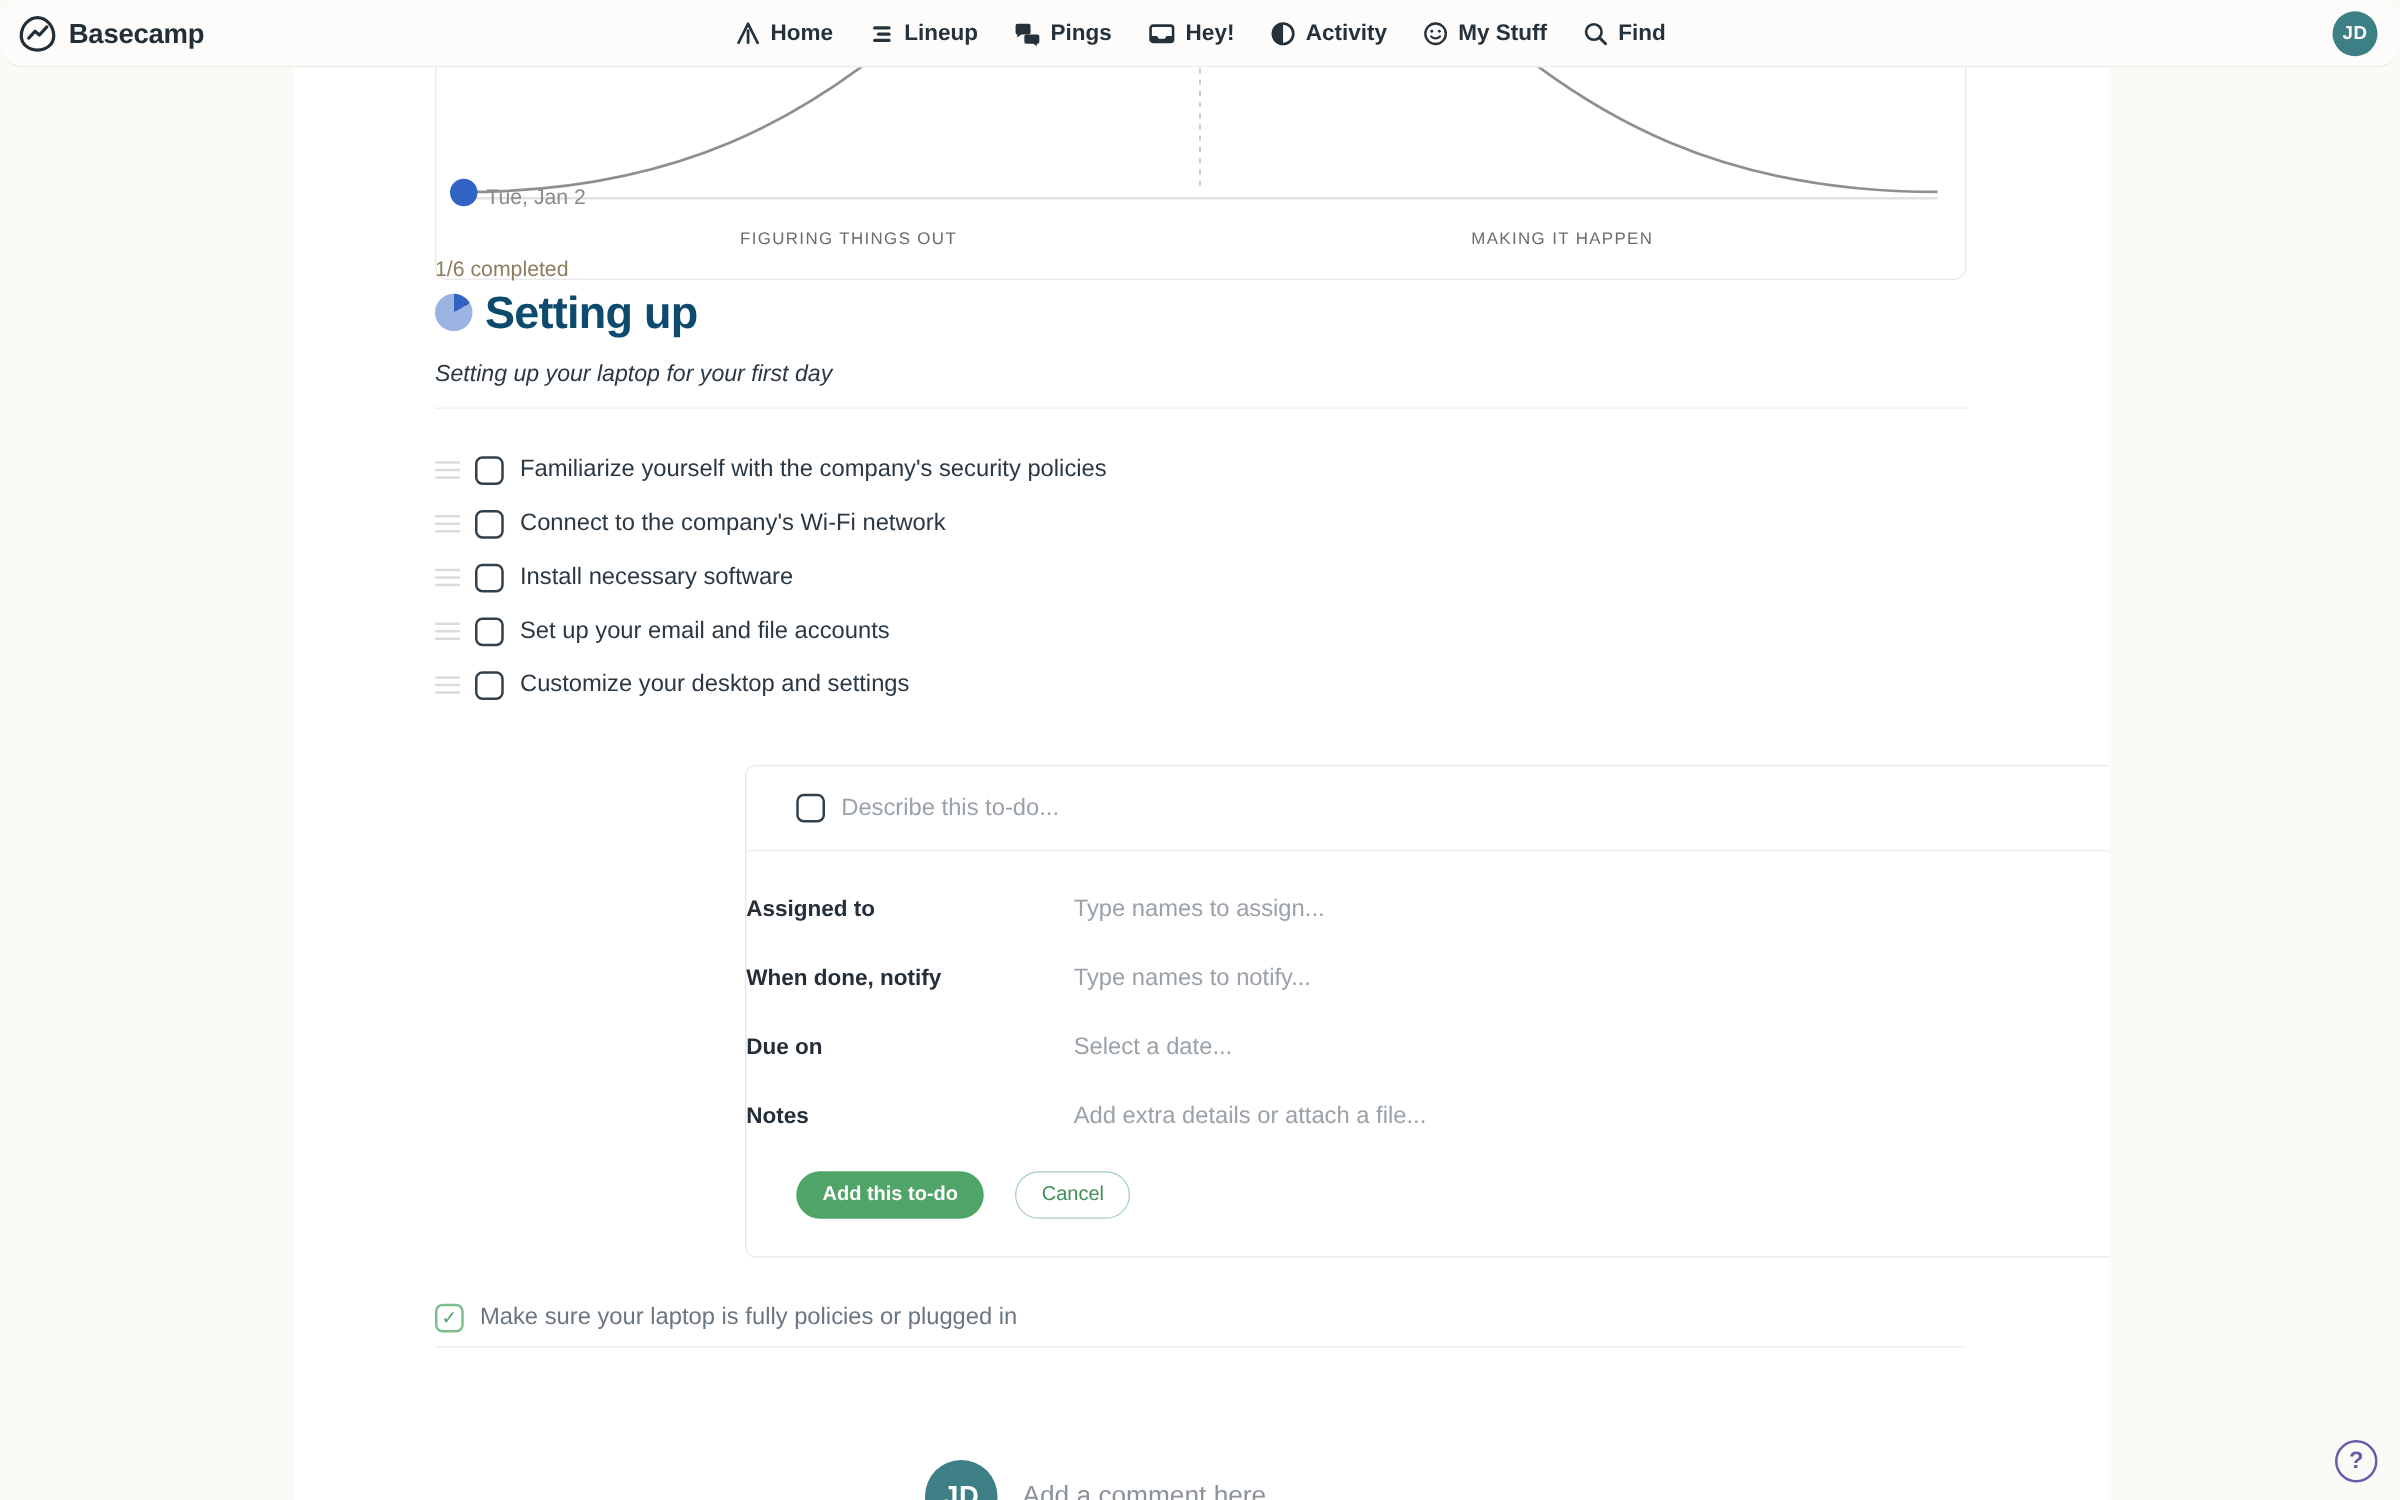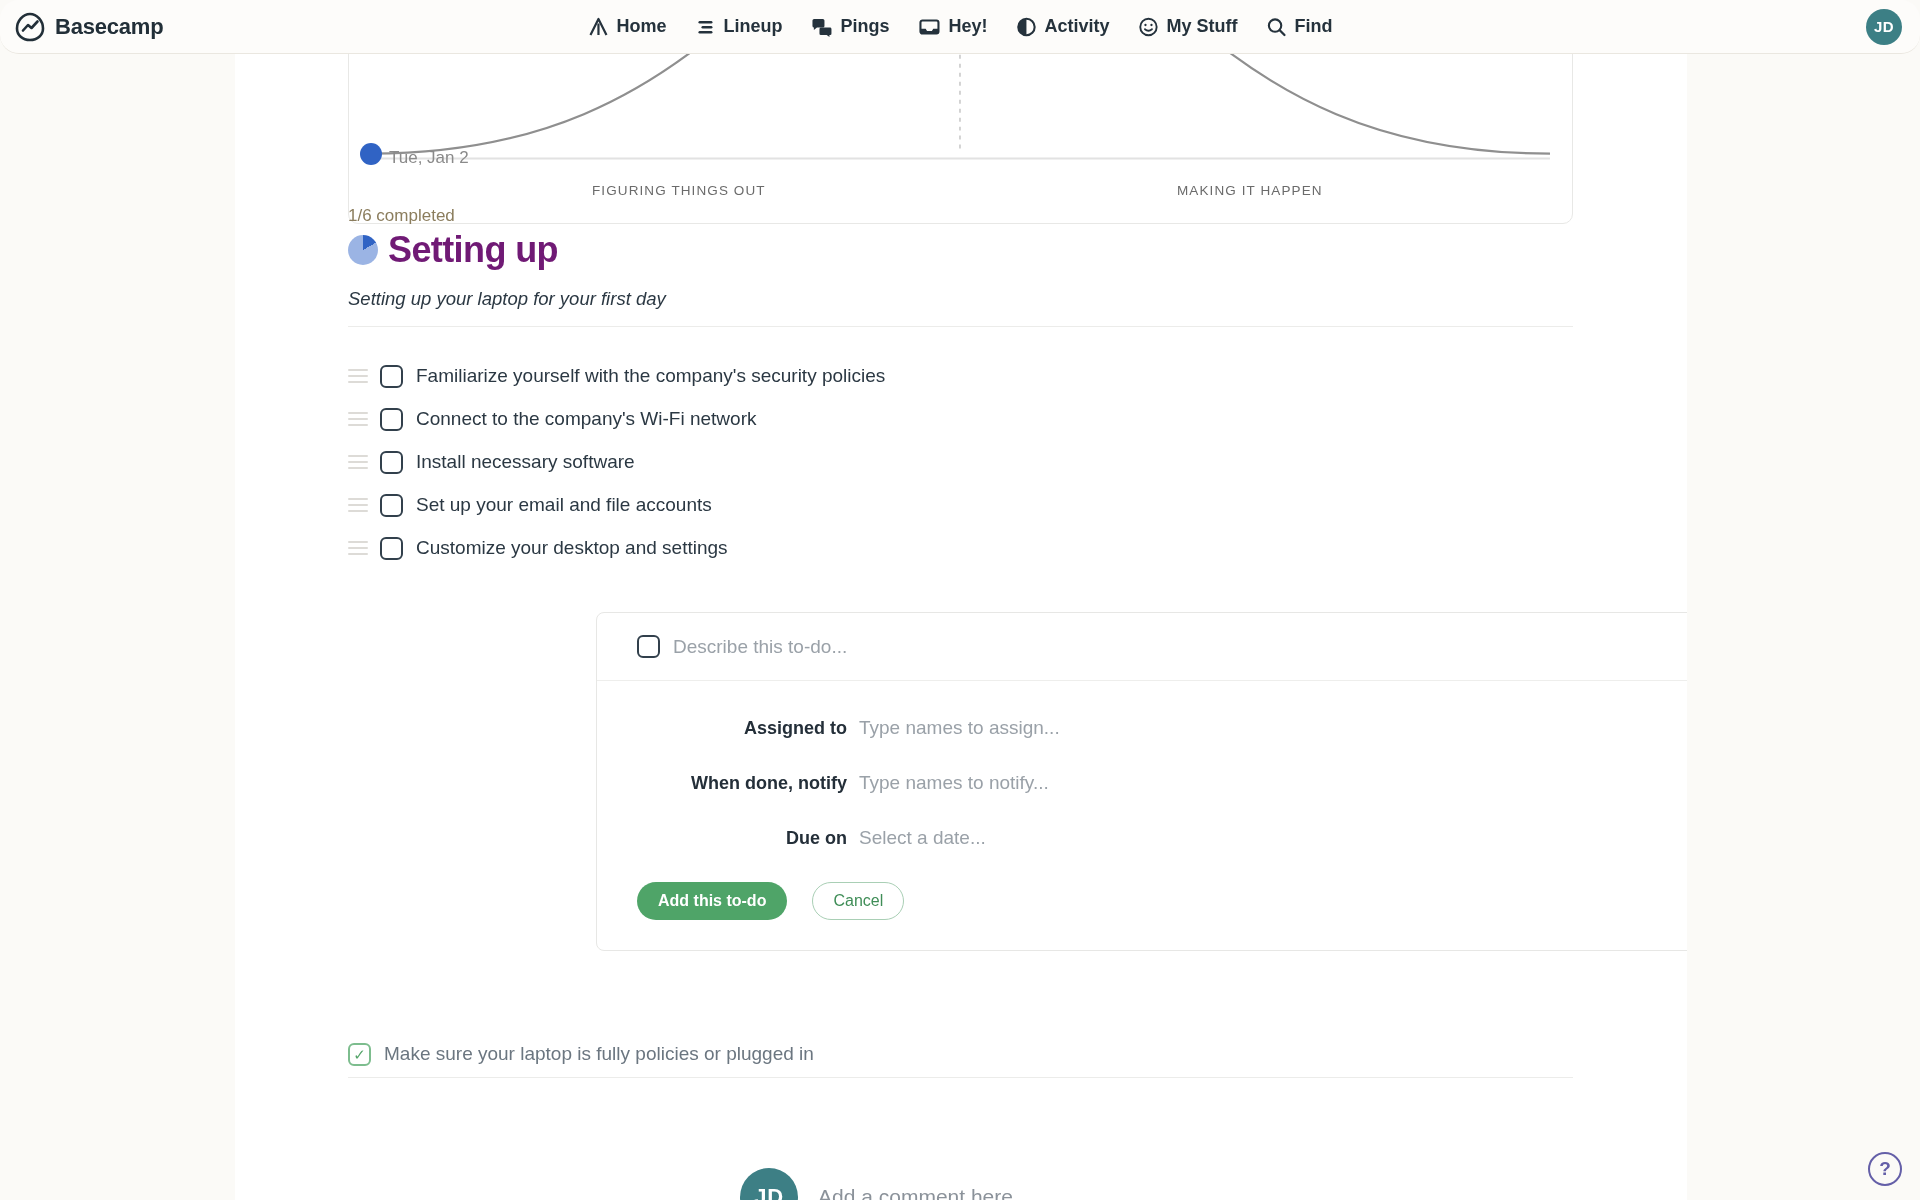--- a/index.html
+++ b/index.html
@@ -154,21 +154,21 @@
   }
   .pie {
     width: 30px; height: 30px;
     border-radius: 50%;
     flex: none;
   }
   .sec-title {
     font-size: 36px;
     font-weight: bold;
     letter-spacing: -0.6px;
-    color: #701a75;
+    color: #0c4a6e;
     line-height: 1.05;
   }
   .sec-sub {
     position: absolute;
     left: 113px;
     top: 234px;
     font-size: 18.5px;
     color: #2b3843;
     font-style: italic;
   }
@@ -255,21 +255,20 @@
   }
   .form-body { padding: 36px 0 26px 0; }
 
   .frow {
     display: flex;
     align-items: baseline;
     margin-bottom: 33px;
   }
   .frow .flabel {
     width: 250px;
-    text-align: right;
     font-size: 18px;
     font-weight: bold;
     color: #242f39;
     flex: none;
   }
   .frow .fvalue {
     margin-left: 12px;
     font-size: 19px;
     color: #9aa1a8;
     cursor: text;
@@ -538,20 +537,24 @@
       <div class="frow">
         <span class="flabel">When done, notify</span>
         <span class="fvalue">Type names to notify...</span>
       </div>
 
       <div class="frow">
         <span class="flabel">Due on</span>
         <span class="fvalue">Select a date...</span>
       </div>
 
+      <div class="frow">
+        <span class="flabel">Notes</span>
+        <span class="fvalue">Add extra details or attach a file...</span>
+      </div>
 
       <div class="form-actions">
         <button class="btn-primary">Add this to-do</button>
         <button class="btn-outline">Cancel</button>
       </div>
 
     </div>
   </div>
 
   <div class="todo" style="top:980px">

